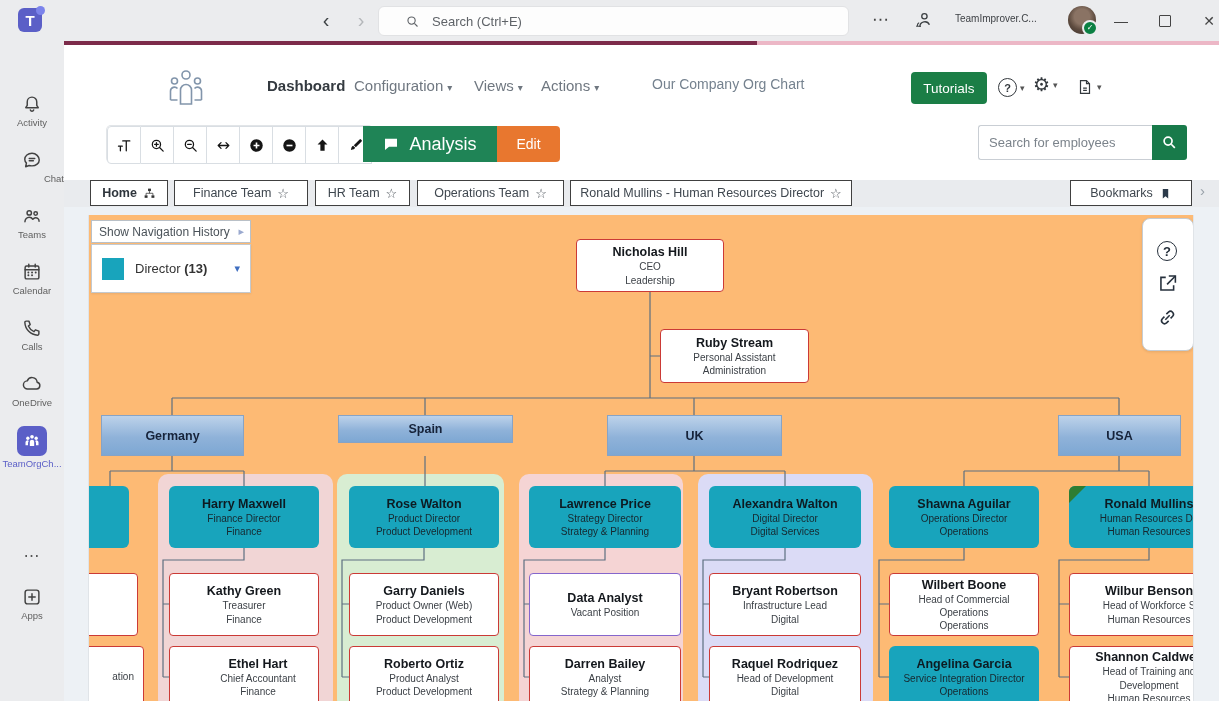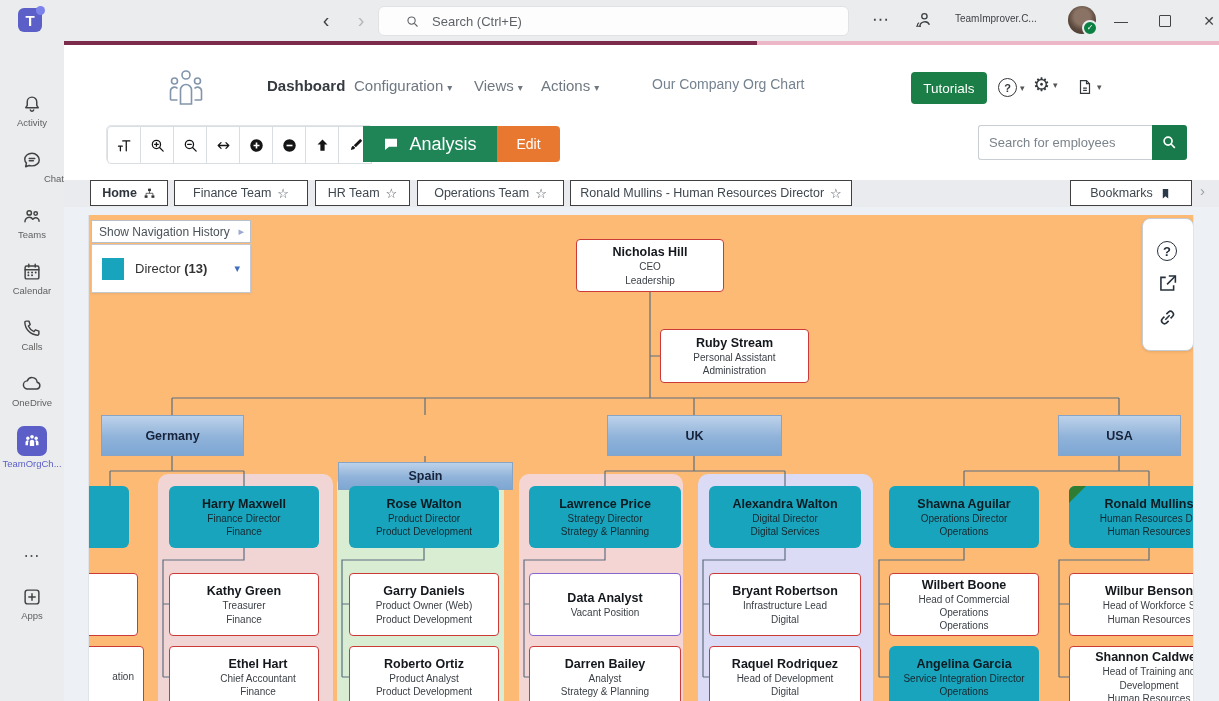--- a/index.html
+++ b/index.html
@@ -454,21 +454,21 @@
           <div class="n1">Nicholas Hill</div>
           <div class="n2">CEO</div>
           <div class="n2">Leadership</div>
         </div>
         <div class="node n-red" style="left: 571px; top: 114px; width: 149px; height: 54px;">
           <div class="n1">Ruby Stream</div>
           <div class="n2">Personal Assistant</div>
           <div class="n2">Administration</div>
         </div>
         <div class="n-country" style="left: 12px; top: 200px; width: 143px; height: 41px;">Germany</div>
-        <div class="n-country" style="left: 249px; top: 200px; width: 175px; height: 28px; margin-top: 47px;">Spain</div>
+        <div class="n-country" style="left: 249px; top: 200px; width: 175px; height: 28px;">Spain</div>
         <div class="n-country" style="left: 518px; top: 200px; width: 175px; height: 41px;">UK</div>
         <div class="n-country" style="left: 969px; top: 200px; width: 123px; height: 41px;">USA</div>
         <div class="node n-teal" style="left: -110px; top: 271px; width: 150px; height: 62px;"></div>
         <div class="node n-teal" style="left: 80px; top: 271px; width: 150px; height: 62px;">
           <div class="n1">Harry Maxwell</div>
           <div class="n2">Finance Director</div>
           <div class="n2">Finance</div>
         </div>
         <div class="node n-teal" style="left: 260px; top: 271px; width: 150px; height: 62px;">
           <div class="n1">Rose Walton</div>

